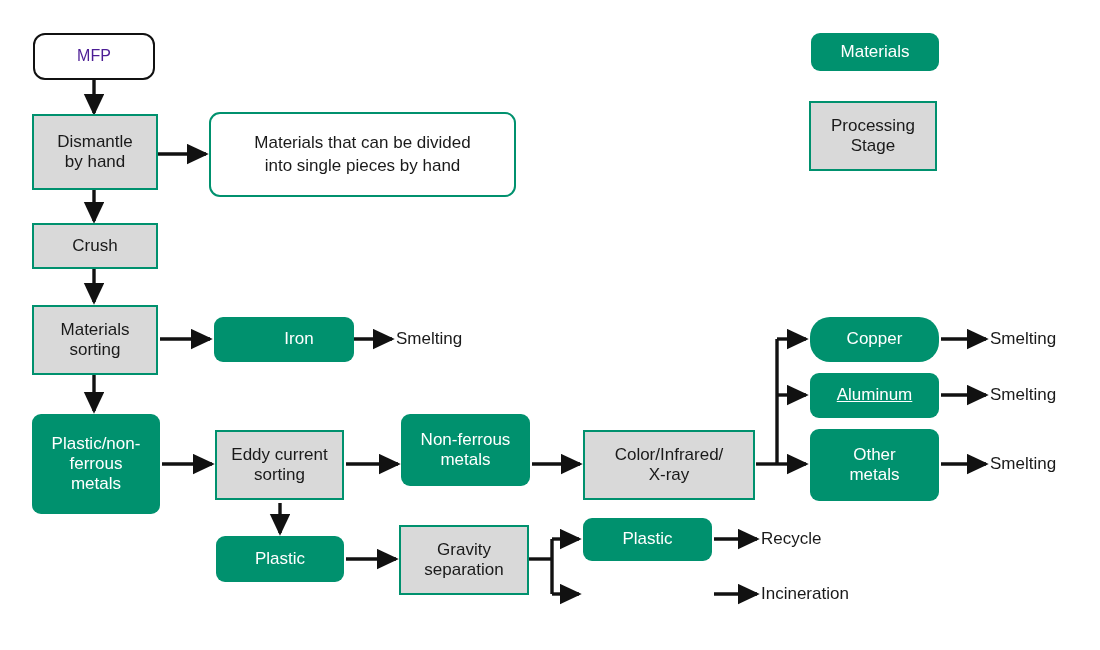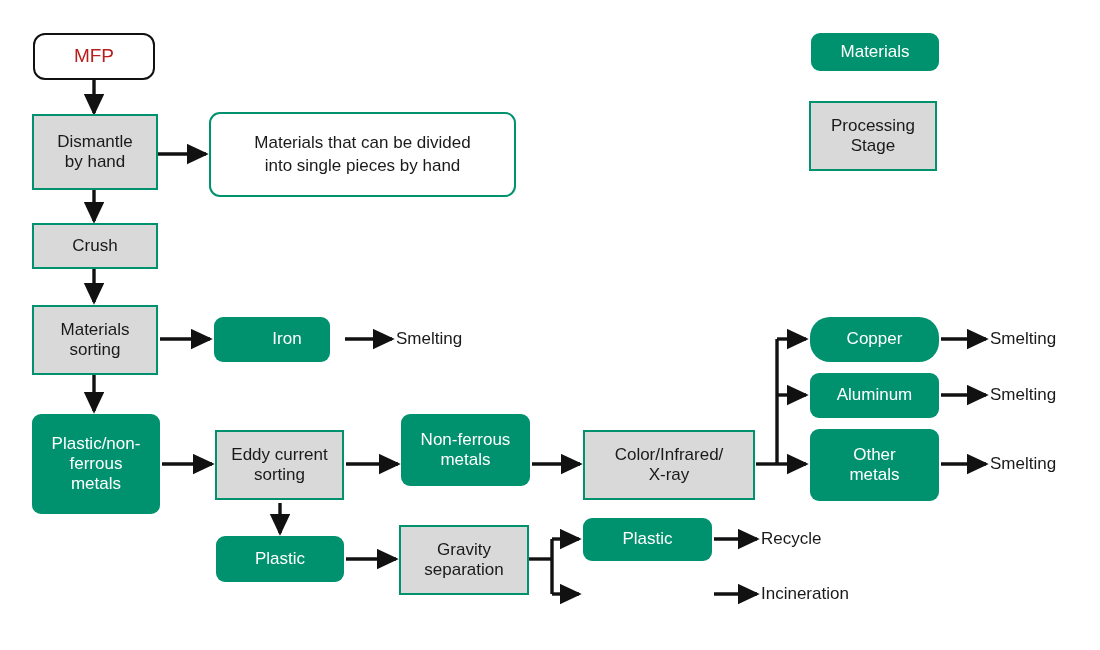--- a/index.html
+++ b/index.html
@@ -46,24 +46,24 @@
     background: #D9D9D9;
     color: #1a1a1a;
     border: 2.5px solid #00916E;
     border-radius: 0;
     font-size: 17px;
   }
 
   
   .node.source {
     background: #ffffff;
-    color: #b91c1c;
+    color: #4c1d95;
     border: 2.5px solid #111111;
     border-radius: 12px;
-    font-size: 19px;
+    font-size: 16px;
   }
 
   
   .node.callout {
     background: #ffffff;
     color: #1a1a1a;
     border: 2.5px solid #00916E;
     border-radius: 11px;
     font-size: 17px;
     line-height: 1.32;
@@ -170,42 +170,42 @@
 by hand</div>
 
   <div class="node callout" style="left:209px;top:112px;width:307px;height:85px;">Materials that can be divided
 into single pieces by hand</div>
 
   <div class="node stage" style="left:32px;top:223px;width:126px;height:46px;">Crush</div>
 
   <div class="node stage" style="left:32px;top:305px;width:126px;height:70px;">Materials
 sorting</div>
 
-  <div class="node material" style="left:214px;top:317px;width:116px;height:45px;padding-left:30px;">Iron</div>
+  <div class="node material" style="left:214px;top:317px;width:140px;height:45px;padding-left:30px;">Iron</div>
 
   <div class="plain-label" style="left:396px;top:329px;">Smelting</div>
 
   <div class="node material" style="left:32px;top:414px;width:128px;height:100px;">Plastic/non-
 ferrous
 metals</div>
 
   <div class="node stage" style="left:215px;top:430px;width:129px;height:70px;">Eddy current
 sorting</div>
 
   <div class="node material" style="left:401px;top:414px;width:129px;height:72px;">Non-ferrous
 metals</div>
 
   <div class="node stage" style="left:583px;top:430px;width:172px;height:70px;">Color/Infrared/
 X-ray</div>
 
   <div class="node material" style="left:810px;top:317px;width:129px;height:45px;border-radius:20px;">Copper</div>
 
   <div class="plain-label" style="left:990px;top:329px;">Smelting</div>
 
-  <div class="node material" style="left:810px;top:373px;width:129px;height:45px;">Aluminum</div>
+  <div class="node material" style="left:810px;top:373px;width:129px;height:45px;text-decoration:underline;">Aluminum</div>
 
   <div class="plain-label" style="left:990px;top:385px;">Smelting</div>
 
   <div class="node material" style="left:810px;top:429px;width:129px;height:72px;">Other
 metals</div>
 
   <div class="plain-label" style="left:990px;top:454px;">Smelting</div>
 
   <div class="node material" style="left:216px;top:536px;width:128px;height:46px;">Plastic</div>
 

